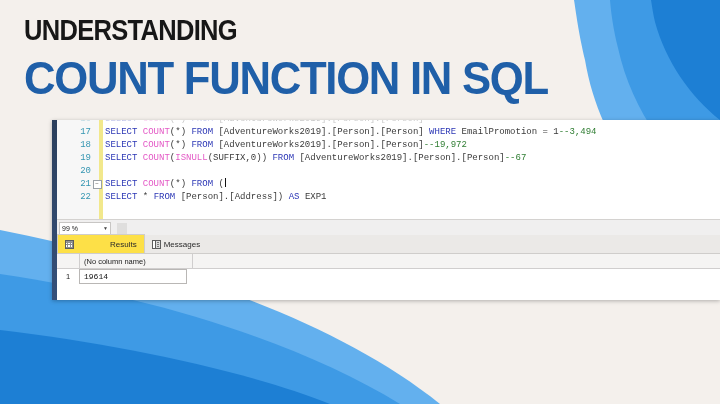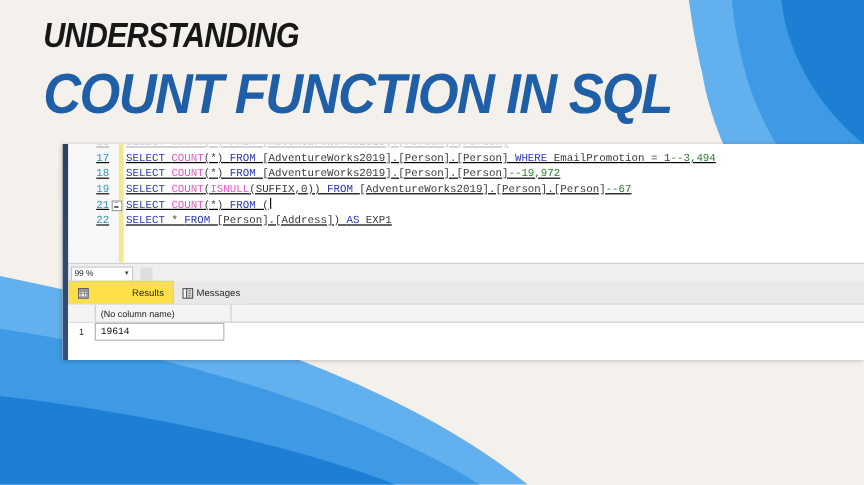--- a/index.html
+++ b/index.html
@@ -8,21 +8,21 @@
     background:#f4f0ec;
     font-family:"Liberation Sans", sans-serif;
   }
   .stage{position:absolute;inset:0;overflow:hidden;background:#f4f0ec;}
 
   
   .bg-svg{position:absolute;top:0;left:0;width:720px;height:404px;}
 
   
   .headline{
-    position:absolute;left:36px;top:16px;width:640px;z-index:5;font-style:italic;
+    position:absolute;left:24px;top:16px;width:640px;z-index:5;
   }
   .kicker{
     font-family:"Liberation Sans", sans-serif;
     font-weight:bold;
     font-size:29px;
     letter-spacing:-0.8px;
     color:#171717;
     line-height:1;
     transform:scaleX(0.88);
     transform-origin:left center;
@@ -64,21 +64,21 @@
   }
   .gutter-bg{
     position:absolute;left:0;top:0;width:42px;height:99px;
     background:#f7f7f7;
   }
   .change-bar{
     position:absolute;left:42px;top:0;width:4px;height:99px;
     background:#f2e88c;
   }
   .code-rows{position:absolute;left:0;top:0;right:0;top:-7px;}
-  .crow{height:13px;display:flex;align-items:center;white-space:nowrap;text-decoration:underline;}
+  .crow{height:13px;display:flex;align-items:center;white-space:nowrap;}
   .ln{
     width:34px;text-align:right;color:#2b91af;
     font-family:"Liberation Mono", monospace;font-size:9px;
     flex:0 0 34px;opacity:.95;
   }
   .fold{
     width:12px;flex:0 0 12px;display:flex;align-items:center;justify-content:center;
   }
   .fold-box{
     width:7px;height:7px;border:1px solid #9aa0a6;background:#fff;
@@ -219,20 +219,25 @@
           </div>
           <div class="crow">
             <span class="ln">18</span>
             <span class="fold"></span>
             <span class="ctext"><span class="kw">SELECT </span><span class="fn">COUNT</span><span class="op">(*) </span><span class="kw">FROM </span><span class="op">[AdventureWorks2019].[Person].[Person]</span><span class="cm">--19,972</span></span>
           </div>
           <div class="crow">
             <span class="ln">19</span>
             <span class="fold"></span>
             <span class="ctext"><span class="kw">SELECT </span><span class="fn">COUNT</span><span class="op">(</span><span class="fn">ISNULL</span><span class="op">(SUFFIX,0)) </span><span class="kw">FROM </span><span class="op"> [AdventureWorks2019].[Person].[Person]</span><span class="cm">--67</span></span>
+          </div>
+          <div class="crow">
+            <span class="ln">20</span>
+            <span class="fold"></span>
+            <span class="ctext"></span>
           </div>
           <div class="crow">
             <span class="ln">21</span>
             <span class="fold">
               <span class="fold-box">−</span>
             </span>
             <span class="ctext"><span class="kw">SELECT </span><span class="fn">COUNT</span><span class="op">(*) </span><span class="kw">FROM </span><span class="op">(</span><span class="caret"></span></span>
           </div>
           <div class="crow">
             <span class="ln">22</span>

